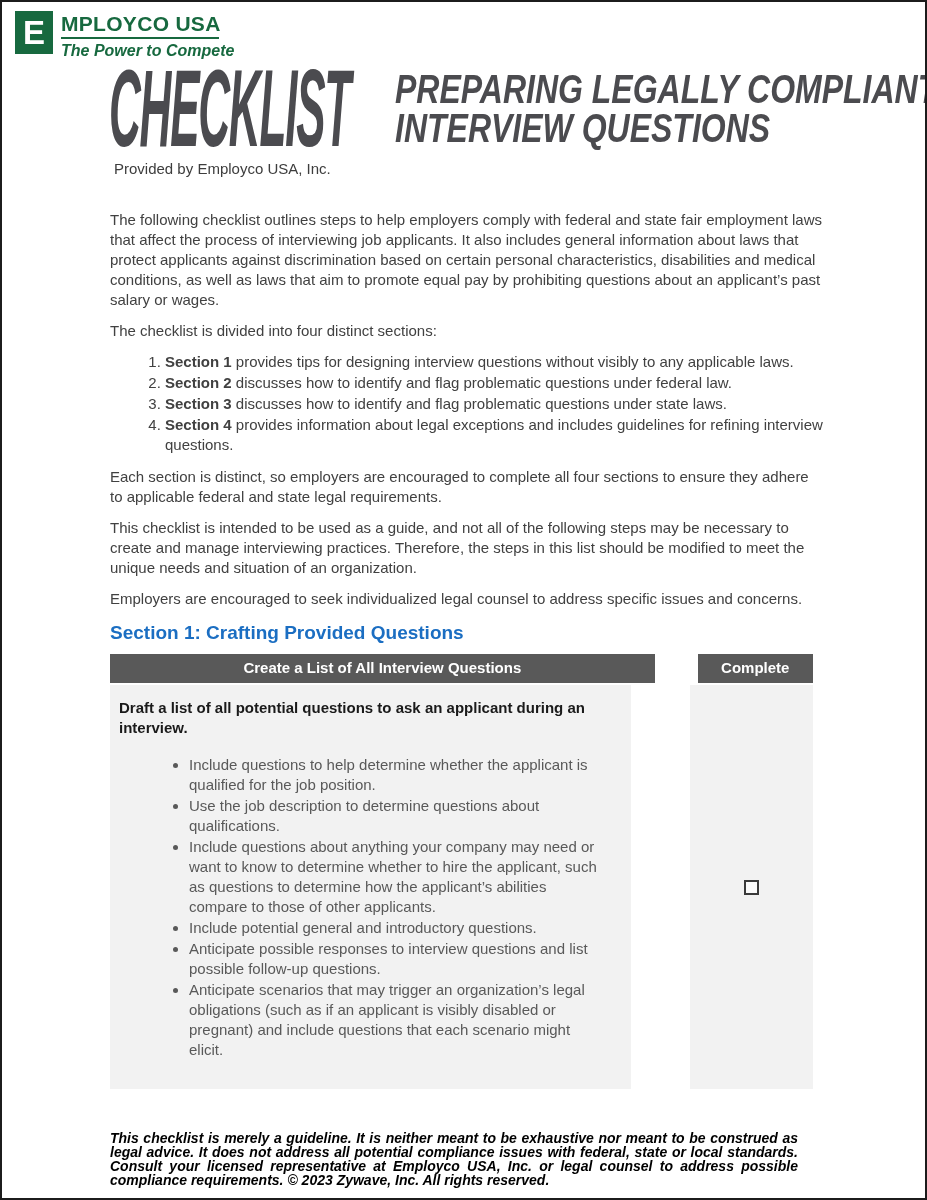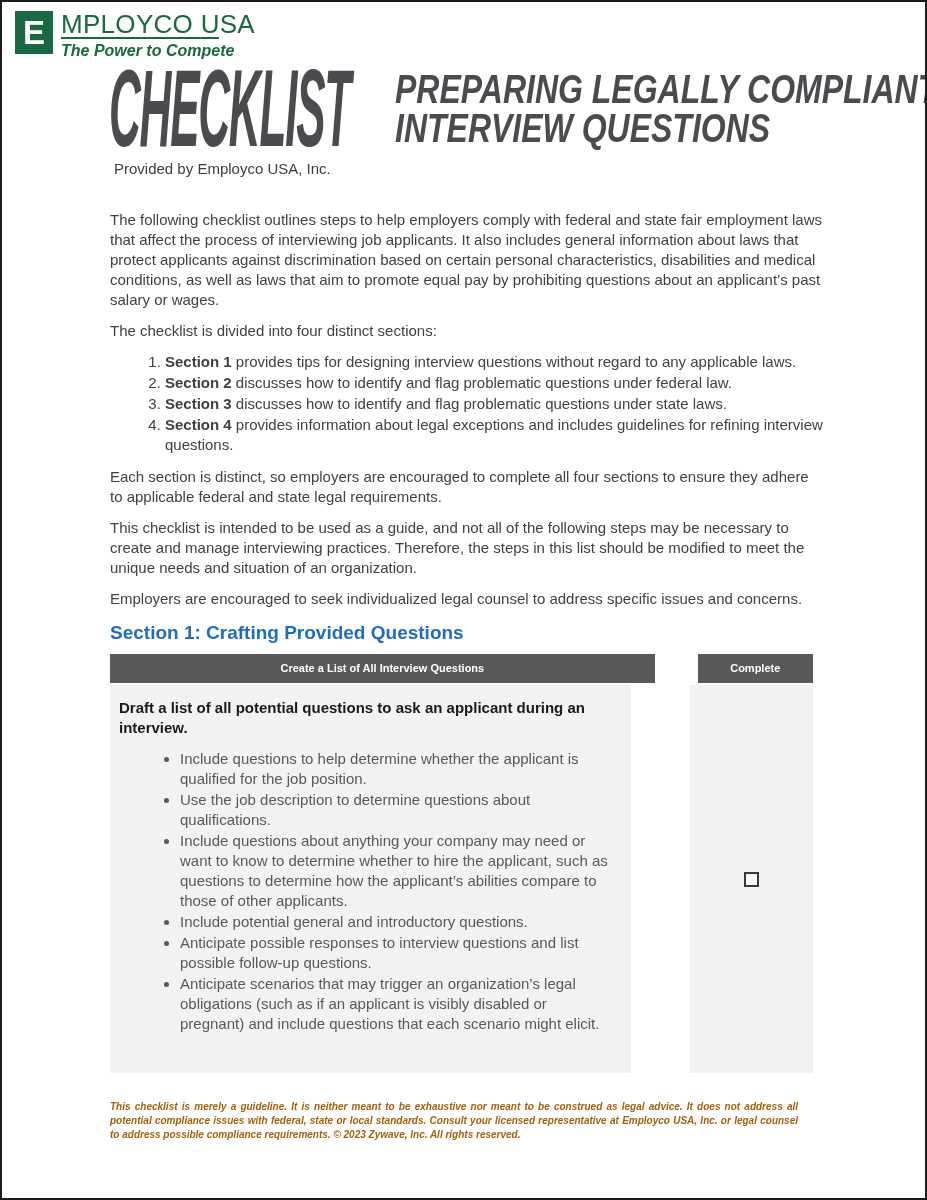--- a/index.html
+++ b/index.html
@@ -26,21 +26,21 @@
 
   
   .logo { position: absolute; top: 9px; left: 13px; display: flex; }
   .logo-square {
     width: 38px; height: 43px; background: var(--green);
     color: #fff; font-weight: bold; font-size: 33px;
     display: flex; align-items: center; justify-content: center;
   }
   .logo-right { margin-left: 8px; padding-top: 2px; }
   .logo-name {
-    color: var(--green); font-weight: normal; font-size: 26px;
+    color: var(--green); font-weight: bold; font-size: 21px;
     letter-spacing: 0.3px; line-height: 22px; white-space: nowrap;
   }
   .logo-rule { height: 2px; background: var(--green); width: 158px; margin-top: 2px; }
   .logo-tagline {
     color: var(--green); font-style: italic; font-weight: bold;
     font-size: 16px; margin-top: 3px; white-space: nowrap;
   }
 
   
   .title-row { display: flex; margin: 66px 0 0 107px; height: 86px; font-style: italic; }
@@ -71,50 +71,50 @@
   .section-heading {
     color: var(--heading-blue); font-weight: bold; font-size: 19px;
     margin: 14px 0 11px 0;
   }
 
   
   .check-table { width: 703px; }
   .check-table .thead { display: flex; }
   .th {
     background: var(--table-header-bg); color: #fff; font-weight: bold;
-    font-size: 11px; text-align: center; padding: 4px 0 5px 0;
+    font-size: 15px; text-align: center; padding: 4px 0 5px 0;
   }
   .th-main { width: 566px; }
   .th-gap { width: 3px; background: #fff; }
   .th-complete { width: 120px; margin-left: 40px; }
   .check-table .tbody { display: flex; margin-top: 2px; min-height: 388px; gap: 28px; }
   .td-main {
     width: 566px; background: var(--table-body-bg);
     padding: 13px 14px 12px 9px;
     color: var(--table-text); font-size: 15px; line-height: 20px;
   }
   .td-main .row-title { color: #1a1a1a; font-weight: bold; margin-bottom: 11px; }
   .td-main p { margin-bottom: 11px; }
-  .td-main ul { margin: 8px; padding-left: 53px; }
+  .td-main ul { margin: 17px; padding-left: 53px; }
   .td-main ul li { margin-bottom: 1px; }
   .td-gap { width: 3px; background: #fff; }
   .td-complete {
     width: 134px; background: var(--table-body-bg);
     display: flex; align-items: center; justify-content: center;
   }
   .checkbox {
     width: 15px; height: 15px; background: #fbfbfb;
     border: 2px solid #3a3a3a; cursor: pointer;
   }
 
   
   .disclaimer {
-    margin: 27px 0 0 108px; width: 688px;
-    font-size: 10px; font-weight: bold; font-style: italic;
-    color: #a16207; line-height: 14px; text-align: justify;
+    margin: 42px 0 0 108px; width: 688px;
+    font-size: 14px; font-weight: bold; font-style: italic;
+    color: #000000; line-height: 14px; text-align: justify;
   }
 </style>
 </head>
 <body>
 
 <div class="page">
 
   <div class="logo">
     <div class="logo-square">
       <span>E</span>
@@ -136,21 +136,21 @@
       <span class="subtitle-line">INTERVIEW QUESTIONS</span>
     </div>
   </div>
   <div class="provided-by">Provided by Employco USA, Inc.</div>
 
   <div class="content">
     <p>The following checklist outlines steps to help employers comply with federal and state fair employment laws that affect the process of interviewing job applicants. It also includes general information about laws that protect applicants against discrimination based on certain personal characteristics, disabilities and medical conditions, as well as laws that aim to promote equal pay by prohibiting questions about an applicant’s past salary or wages.</p>
     <p>The checklist is divided into four distinct sections:</p>
 
     <ol class="sections-list">
-      <li><span class="sec-label">Section 1</span><span> provides tips for designing interview questions without regard to any applicable laws.</span></li>
+      <li><span class="sec-label">Section 1</span><span> provides tips for designing interview questions without visibly to any applicable laws.</span></li>
       <li><span class="sec-label">Section 2</span><span> discusses how to identify and flag problematic questions under federal law.</span></li>
       <li><span class="sec-label">Section 3</span><span> discusses how to identify and flag problematic questions under state laws.</span></li>
       <li><span class="sec-label">Section 4</span><span> provides information about legal exceptions and includes guidelines for refining interview questions.</span></li>
     </ol>
 
     <p>Each section is distinct, so employers are encouraged to complete all four sections to ensure they adhere to applicable federal and state legal requirements.</p>
     <p>This checklist is intended to be used as a guide, and not all of the following steps may be necessary to create and manage interviewing practices. Therefore, the steps in this list should be modified to meet the unique needs and situation of an organization.</p>
     <p>Employers are encouraged to seek individualized legal counsel to address specific issues and concerns.</p>
 
     <div class="section-heading">Section 1: Crafting Provided Questions</div>

